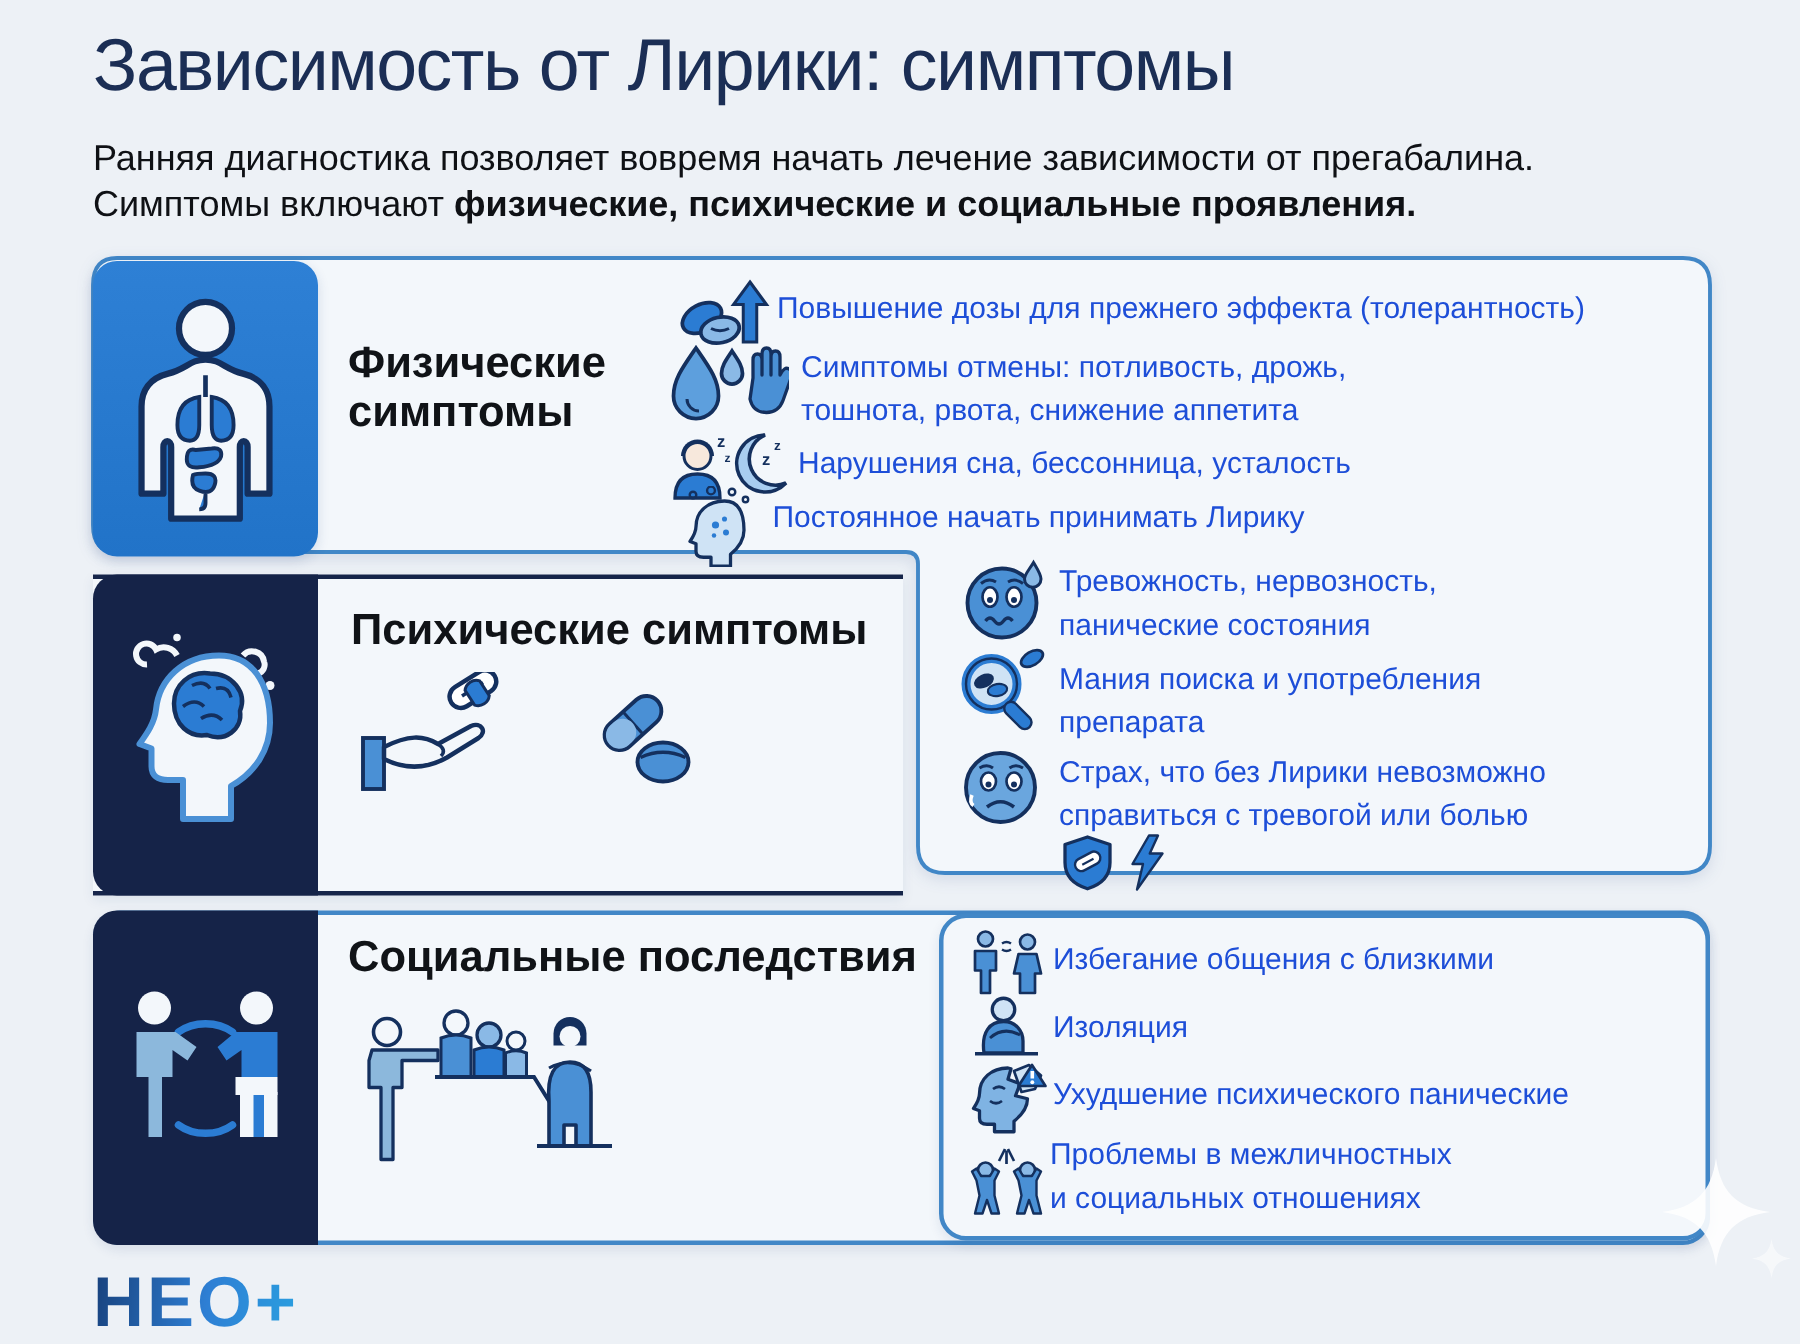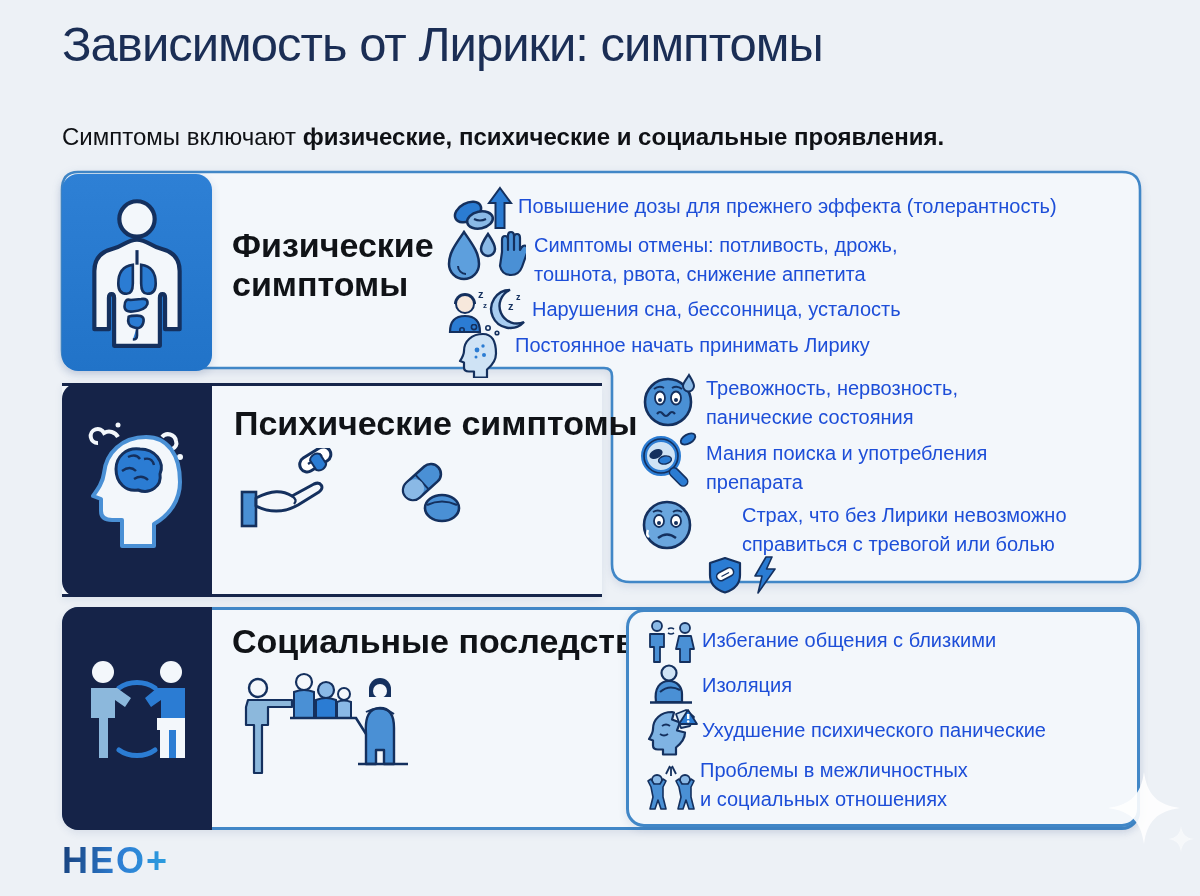--- a/index.html
+++ b/index.html
@@ -1,43 +1,43 @@
 <!DOCTYPE html>
 <html><head>
 <meta charset="utf-8">
 <style>
   html,body{margin:0;padding:0}
   body{width:1200px;height:896px;position:relative;background:#edf1f6;
        font-family:"Liberation Sans",sans-serif;overflow:hidden;color:#15181c}
   .abs{position:absolute}
   .title{font-size:49px;font-weight:400;color:#1b2e55;letter-spacing:-1px;white-space:nowrap}
   .subtitle{font-size:24px;line-height:31px;color:#0f1115}
-  .section-label{font-size:34px;font-weight:800;color:#101317;line-height:1.15}
+  .section-label{font-size:29px;font-weight:800;color:#101317;line-height:1.15}
   .item-text{font-size:20px;line-height:29px;color:#1d4ed8}
   .two-line{white-space:pre-line}
   .blue-box{background:#f3f7fb;border:3px solid #4187c7;border-radius:18px;
             box-shadow:0 3px 8px rgba(25,60,120,.10)}
   .navy-panel{background:#152348;border-radius:16px 0 0 16px;display:flex;
               align-items:center;justify-content:center}
   .blue-panel{background:linear-gradient(180deg,#2e80d5,#2173c8);border-radius:16px;
               display:flex;align-items:center;justify-content:center;
               box-shadow:0 3px 8px rgba(25,60,120,.15)}
   .lshape{filter:drop-shadow(0 3px 5px rgba(25,60,120,.12))}
-  .logo{font-size:36px;font-weight:800;letter-spacing:2px;
+  .logo{font-size:47px;font-weight:800;letter-spacing:2px;
         background:linear-gradient(100deg,#173f7a 0%,#2e7fd4 55%,#2aa0e0 100%);
         -webkit-background-clip:text;background-clip:text;color:transparent}
   .sec2-card{background:#f3f7fb;border-top:3px solid #16254a;border-bottom:3px solid #16254a;
              box-shadow:0 3px 8px rgba(25,60,120,.08)}
   svg{display:block}
 </style>
 </head>
 <body>
 
 <div class="abs title" style="left:62px;top:16px">Зависимость от Лирики: симптомы</div>
-<p class="abs subtitle" style="left:62px;top:66px;width:1090px"><br>
+<p class="abs subtitle" style="left:62px;top:66px;width:1090px"><span>Ранняя диагностика позволяет вовремя начать лечение зависимости от прегабалина.</span><br>
 <span>Симптомы включают </span><b>физические, психические и социальные проявления.</b></p>
 
 <svg class="abs lshape" style="left:55px;top:165px" width="1095" height="425" viewBox="0 0 1095 425">
   <path d="M23,7 H1067 Q1085,7 1085,25 V399 Q1085,417 1067,417 H575 Q557,417 557,399 V211 Q557,203 549,203 H23 Q7,203 7,185 V25 Q7,7 23,7 Z" fill="#f3f7fb" stroke="#4187c7" stroke-width="2.6"></path>
 </svg>
 
 <div class="abs blue-panel" style="left:62px;top:174px;width:150px;height:197px">
   <span>
     <svg width="104" height="150" viewBox="0 0 100 144">
       <circle cx="50" cy="20" r="17" fill="#f3f7fb" stroke="#14305e" stroke-width="4"></circle>
@@ -138,21 +138,21 @@
     <circle cx="27" cy="27" r="23" fill="#6aa6de" stroke="#14305e" stroke-width="2.6"></circle>
     <ellipse cx="19" cy="23" rx="5" ry="6" fill="#fff" stroke="#14305e" stroke-width="1.8"></ellipse>
     <ellipse cx="36" cy="23" rx="5" ry="6" fill="#fff" stroke="#14305e" stroke-width="1.8"></ellipse>
     <circle cx="19" cy="25" r="2" fill="#14305e"></circle>
       <circle cx="36" cy="25" r="2" fill="#14305e"></circle>
     <path d="M13,14 q5,-3 9,0 M33,14 q4,-3 9,0" stroke="#14305e" stroke-width="2" fill="none"></path>
     <path d="M18,40 q9,-7 18,0" stroke="#14305e" stroke-width="2.4" fill="none"></path>
     <path d="M8,32 q-2,5 1,7" stroke="#fff" stroke-width="2.4" fill="none"></path>
   </svg>
 </span>
-<div class="abs item-text two-line" style="left:742px;top:501px">Страх, что без Лирики невозможно
+<div class="abs item-text two-line" style="left:706px;top:501px">Страх, что без Лирики невозможно
 справиться с тревогой или болью</div>
 <span class="abs" style="left:706px;top:556px">
   <svg width="38" height="38" viewBox="0 0 38 38">
     <path d="M19,2 L34,7 V19 C34,29 27,34 19,36.5 C11,34 4,29 4,19 V7 Z" fill="#2b7cd3" stroke="#14305e" stroke-width="2.2" stroke-linejoin="round"></path>
     <rect x="10" y="14" width="18" height="8.5" rx="4.2" transform="rotate(-28 19 18)" fill="#fff" stroke="#14305e" stroke-width="1.6"></rect>
     <path d="M15.5,20.5 l7.5,-4" stroke="#14305e" stroke-width="1.4"></path>
   </svg>
 </span>
 <span class="abs" style="left:752px;top:556px">
   <svg width="26" height="38" viewBox="0 0 26 38">

